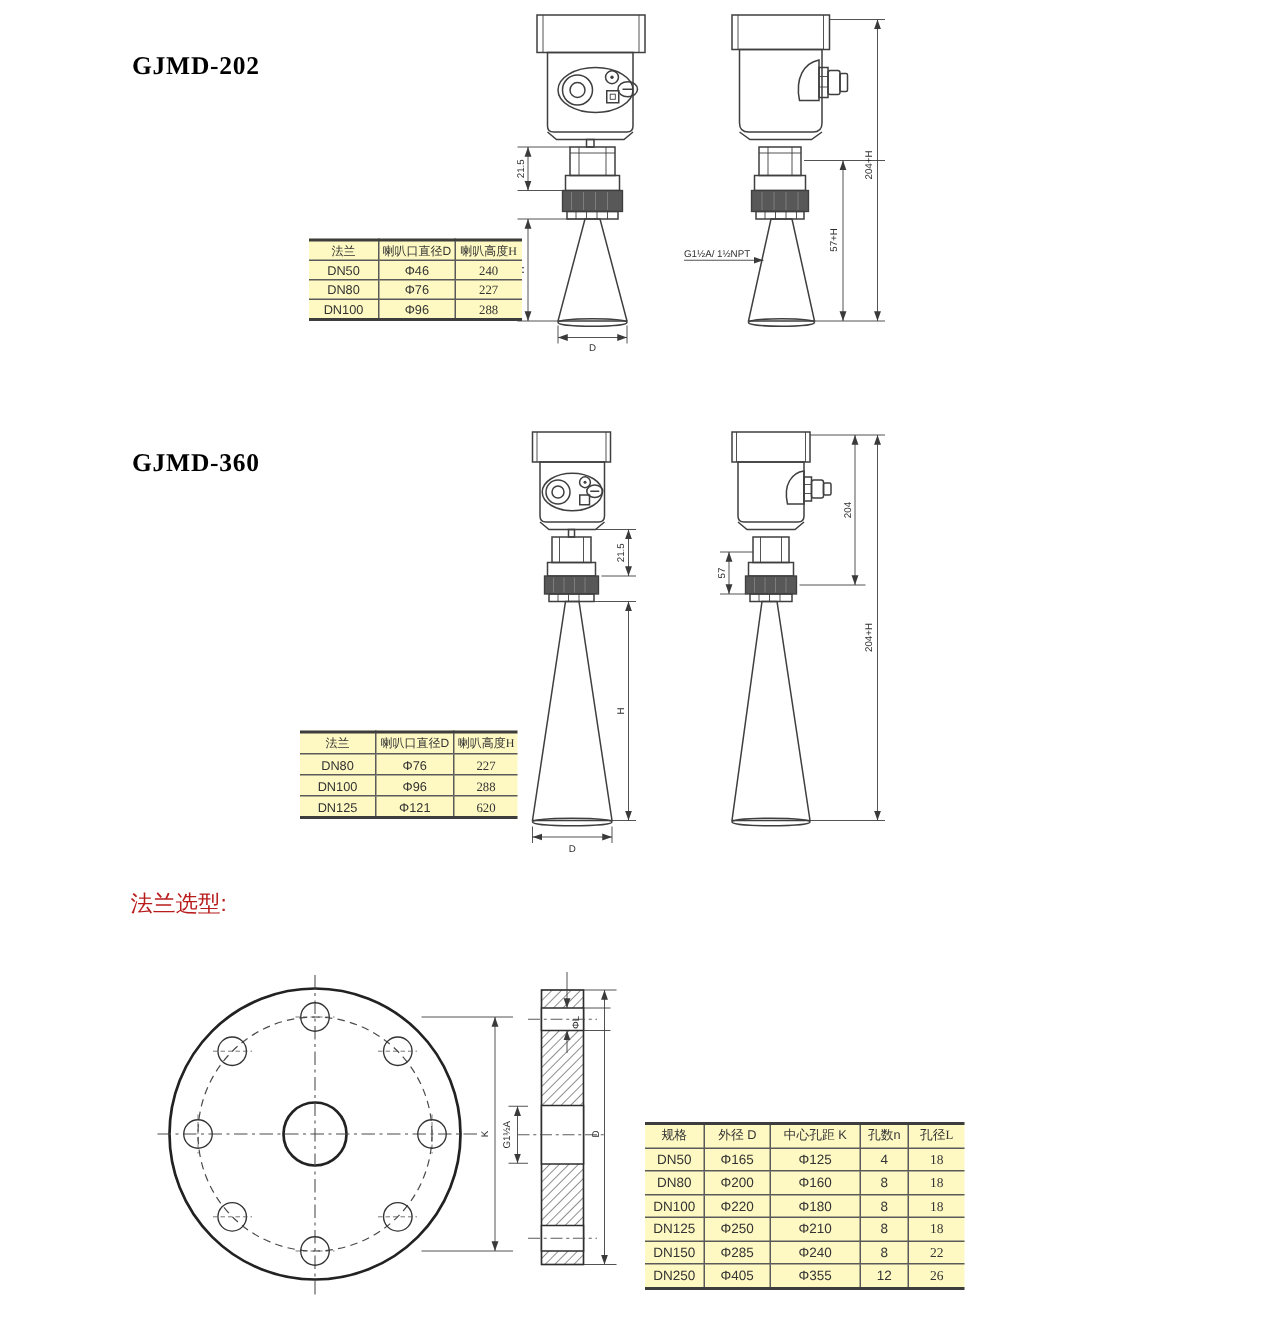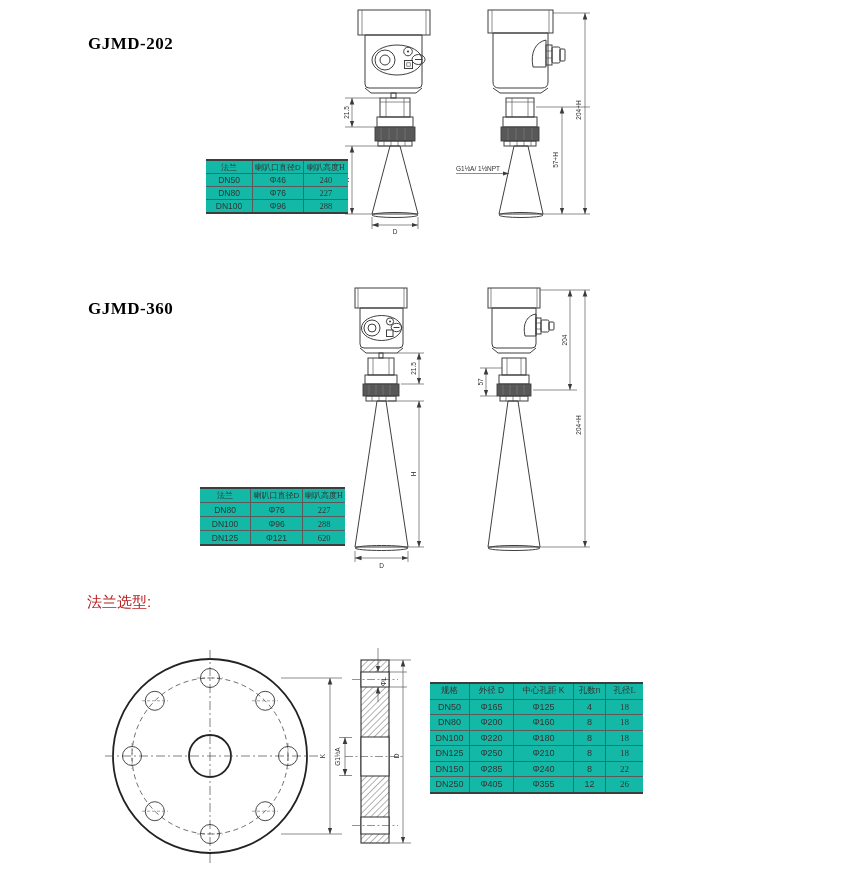--- a/index.html
+++ b/index.html
@@ -3,21 +3,21 @@
 <meta charset="utf-8">
 <style>
   html,body{margin:0;padding:0;background:#fff;}
   .page{position:relative;width:846px;height:889px;background:#ffffff;overflow:hidden;
         font-family:"Liberation Sans", sans-serif;padding-left:12px;}
   .abs{position:absolute;}
   .model-title{font-family:"Liberation Serif","DejaVu Serif",serif;font-weight:bold;
                font-size:17px;color:#000;letter-spacing:0.5px;}
   .cn-title{font-size:15px;color:#b91c1c;}
   
-  table.spec{border-collapse:collapse;table-layout:fixed;background:#14b8a6;
+  table.spec{border-collapse:collapse;table-layout:fixed;background:#fef9c3;
              border-top:2px solid #3d3d3d;border-bottom:2px solid #3d3d3d;
              color:#333;text-align:center;}
   table.spec th,table.spec td{border:1px solid #5a5a5a;border-top-width:0.8px;
              padding:0 2px;font-weight:normal;white-space:nowrap;overflow:visible;}
   table.spec tr>:first-child{border-left:none;}
   table.spec tr>:last-child{border-right:none;font-family:Liberation Serif, serif;}
   table.t1{font-size:8.5px;} table.t1 th{font-size:8px;height:12px;} table.t1 td{height:12px;}
   table.t1 th:nth-child(1){width:42px}.t1 th:nth-child(2){width:45px}.t1 th:nth-child(3){width:40px}
   table.t2{font-size:8.5px;} table.t2 th{font-size:8px;height:13px;} table.t2 td{height:13px;}
   table.t2 th:nth-child(1){width:46px}.t2 th:nth-child(2){width:47px}.t2 th:nth-child(3){width:38px}
@@ -344,21 +344,21 @@
       <line class="dim" x1="283" y1="62" x2="283" y2="47" marker-end="url(#aE)"></line>
       <text transform="translate(291,46) rotate(-90)" font-size="5.5">ΦL</text>
 
       <line class="dim" x1="294" y1="20" x2="316" y2="20"></line>
         <line class="dim" x1="294" y1="203" x2="316" y2="203"></line>
       <line class="dim" x1="308" y1="20" x2="308" y2="203" marker-start="url(#aS)" marker-end="url(#aE)"></line>
       <text transform="translate(304,116) rotate(-90)" text-anchor="middle" font-size="7">D</text>
     </g>
   </svg>
 
-  <table class="abs spec t3" style="left:430px;top:682px">
+  <table class="abs spec t3" style="left:430px;top:748px">
       <thead>
         <tr>
           <th>规格</th>
           <th>外径 D</th>
           <th>中心孔距 K</th>
           <th>孔数n</th>
           <th>孔径L</th>
         </tr>
       </thead>
       <tbody>

